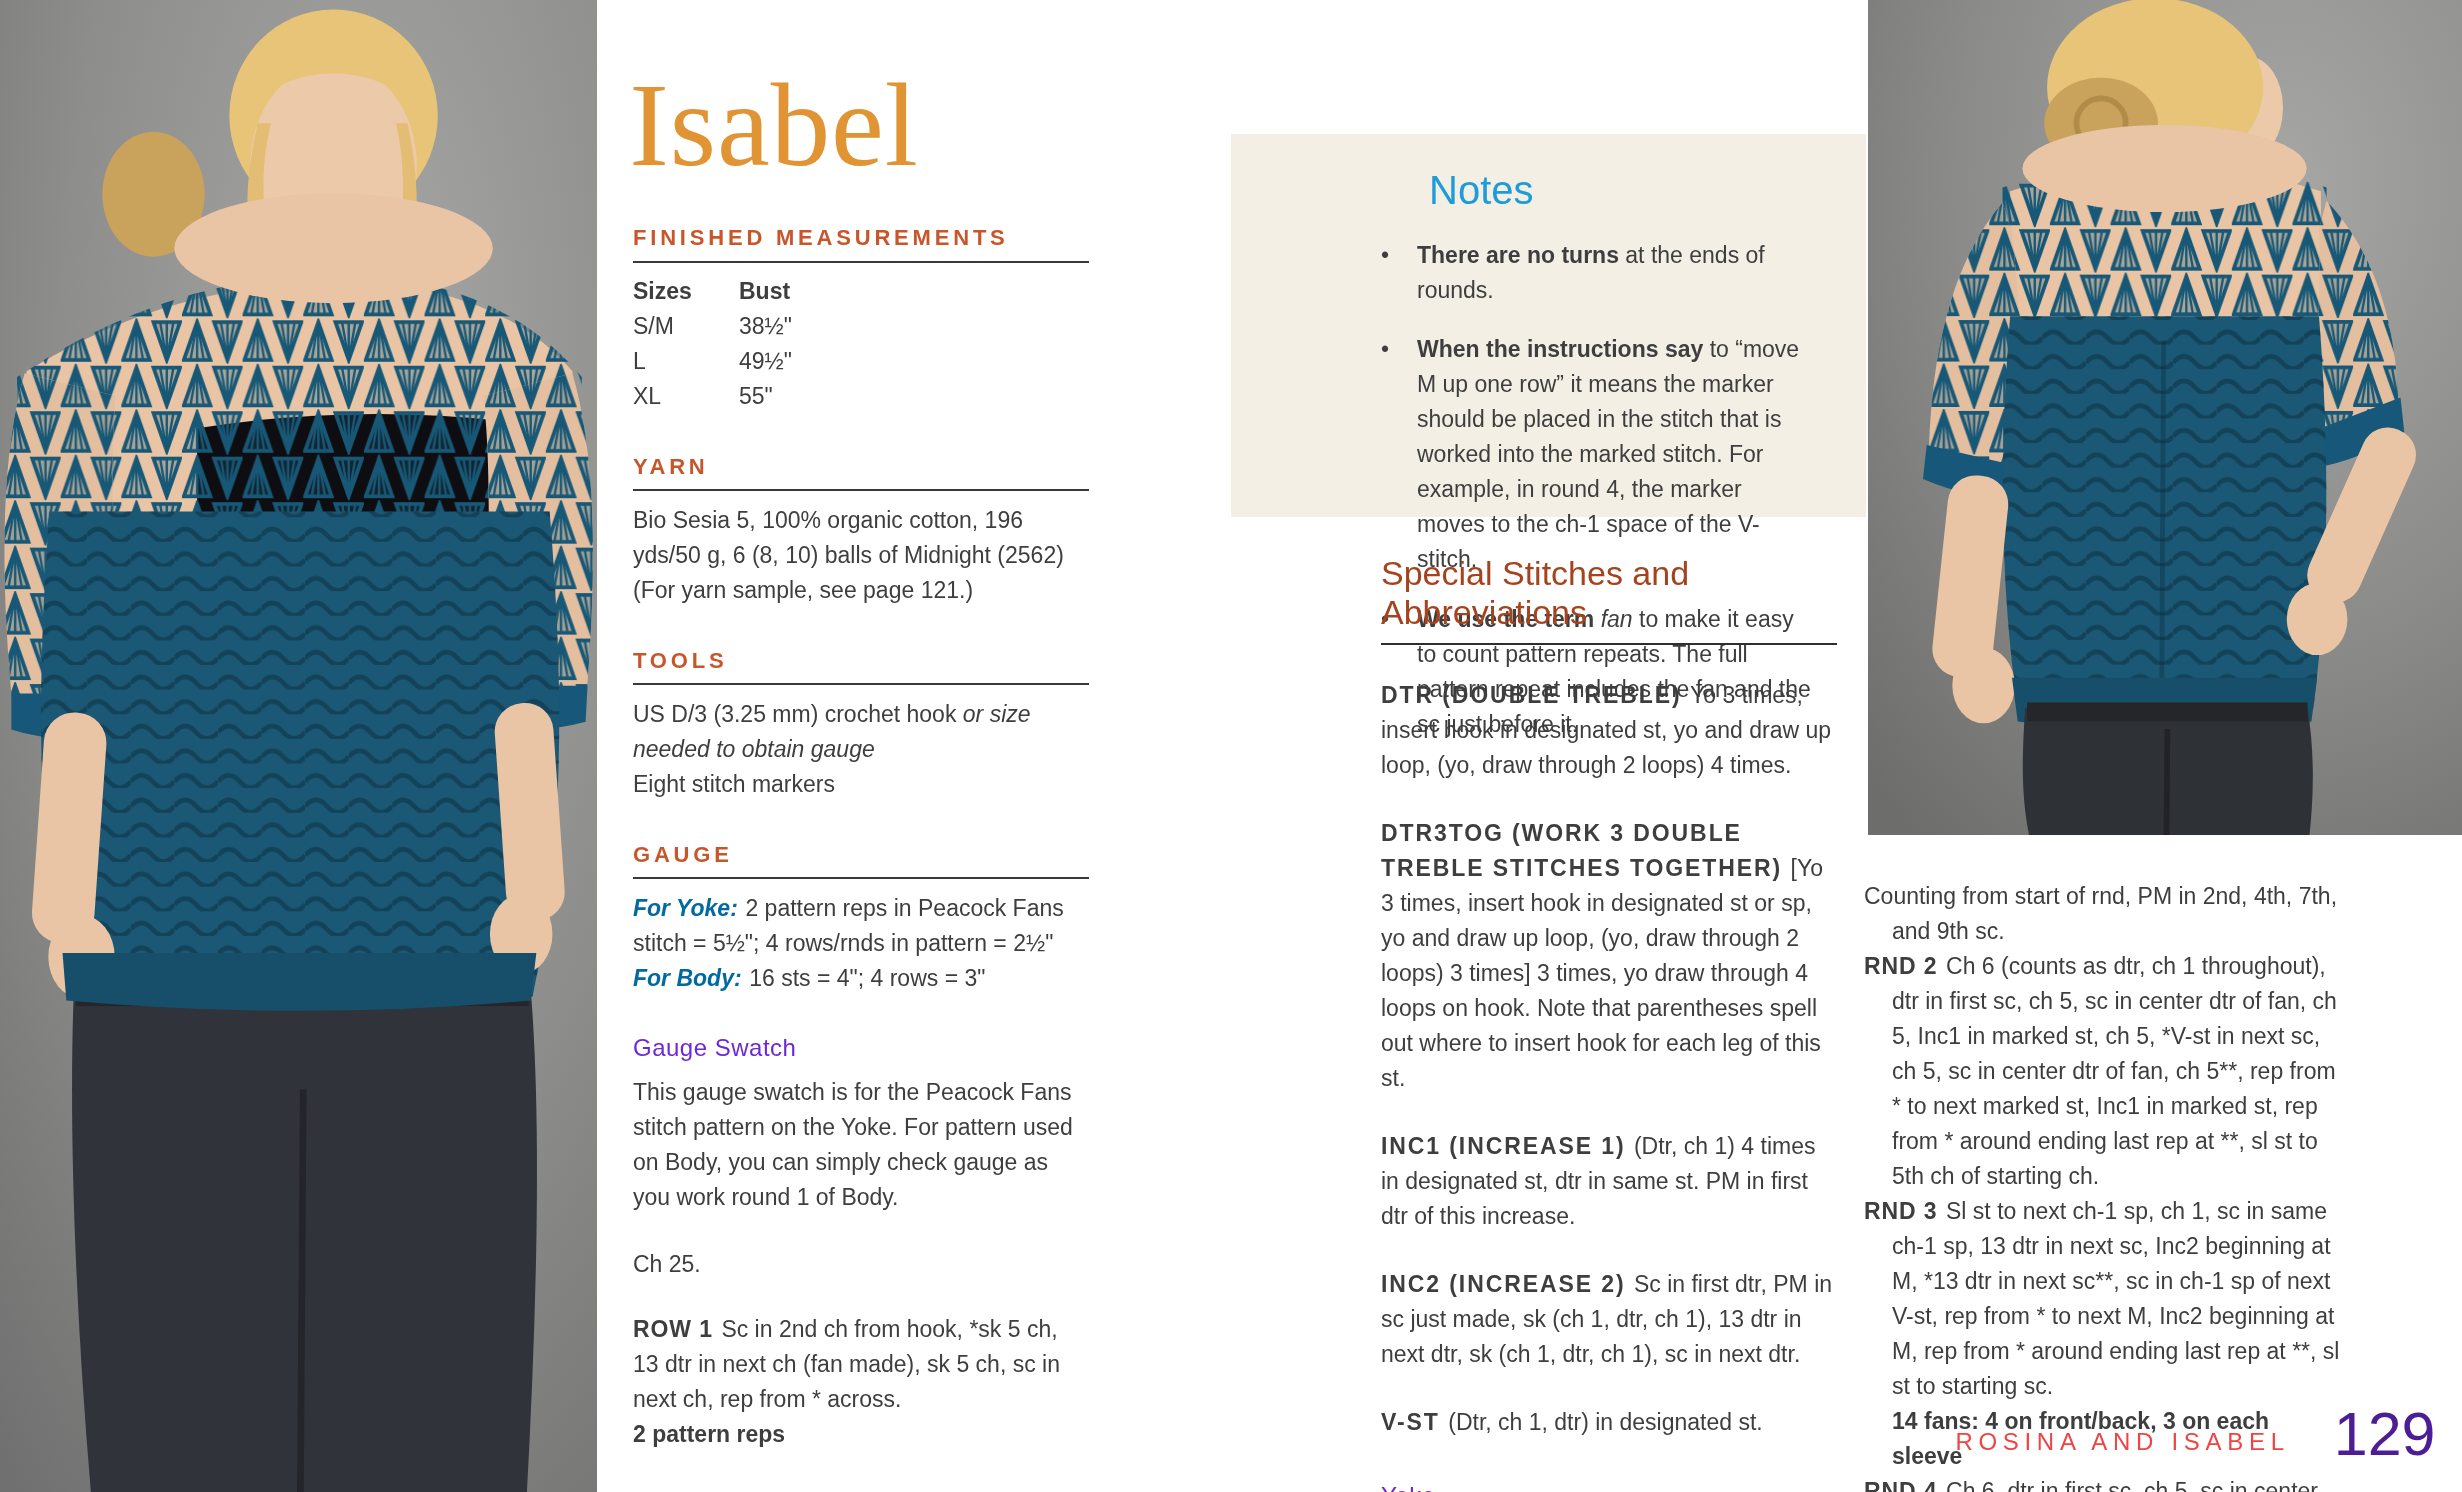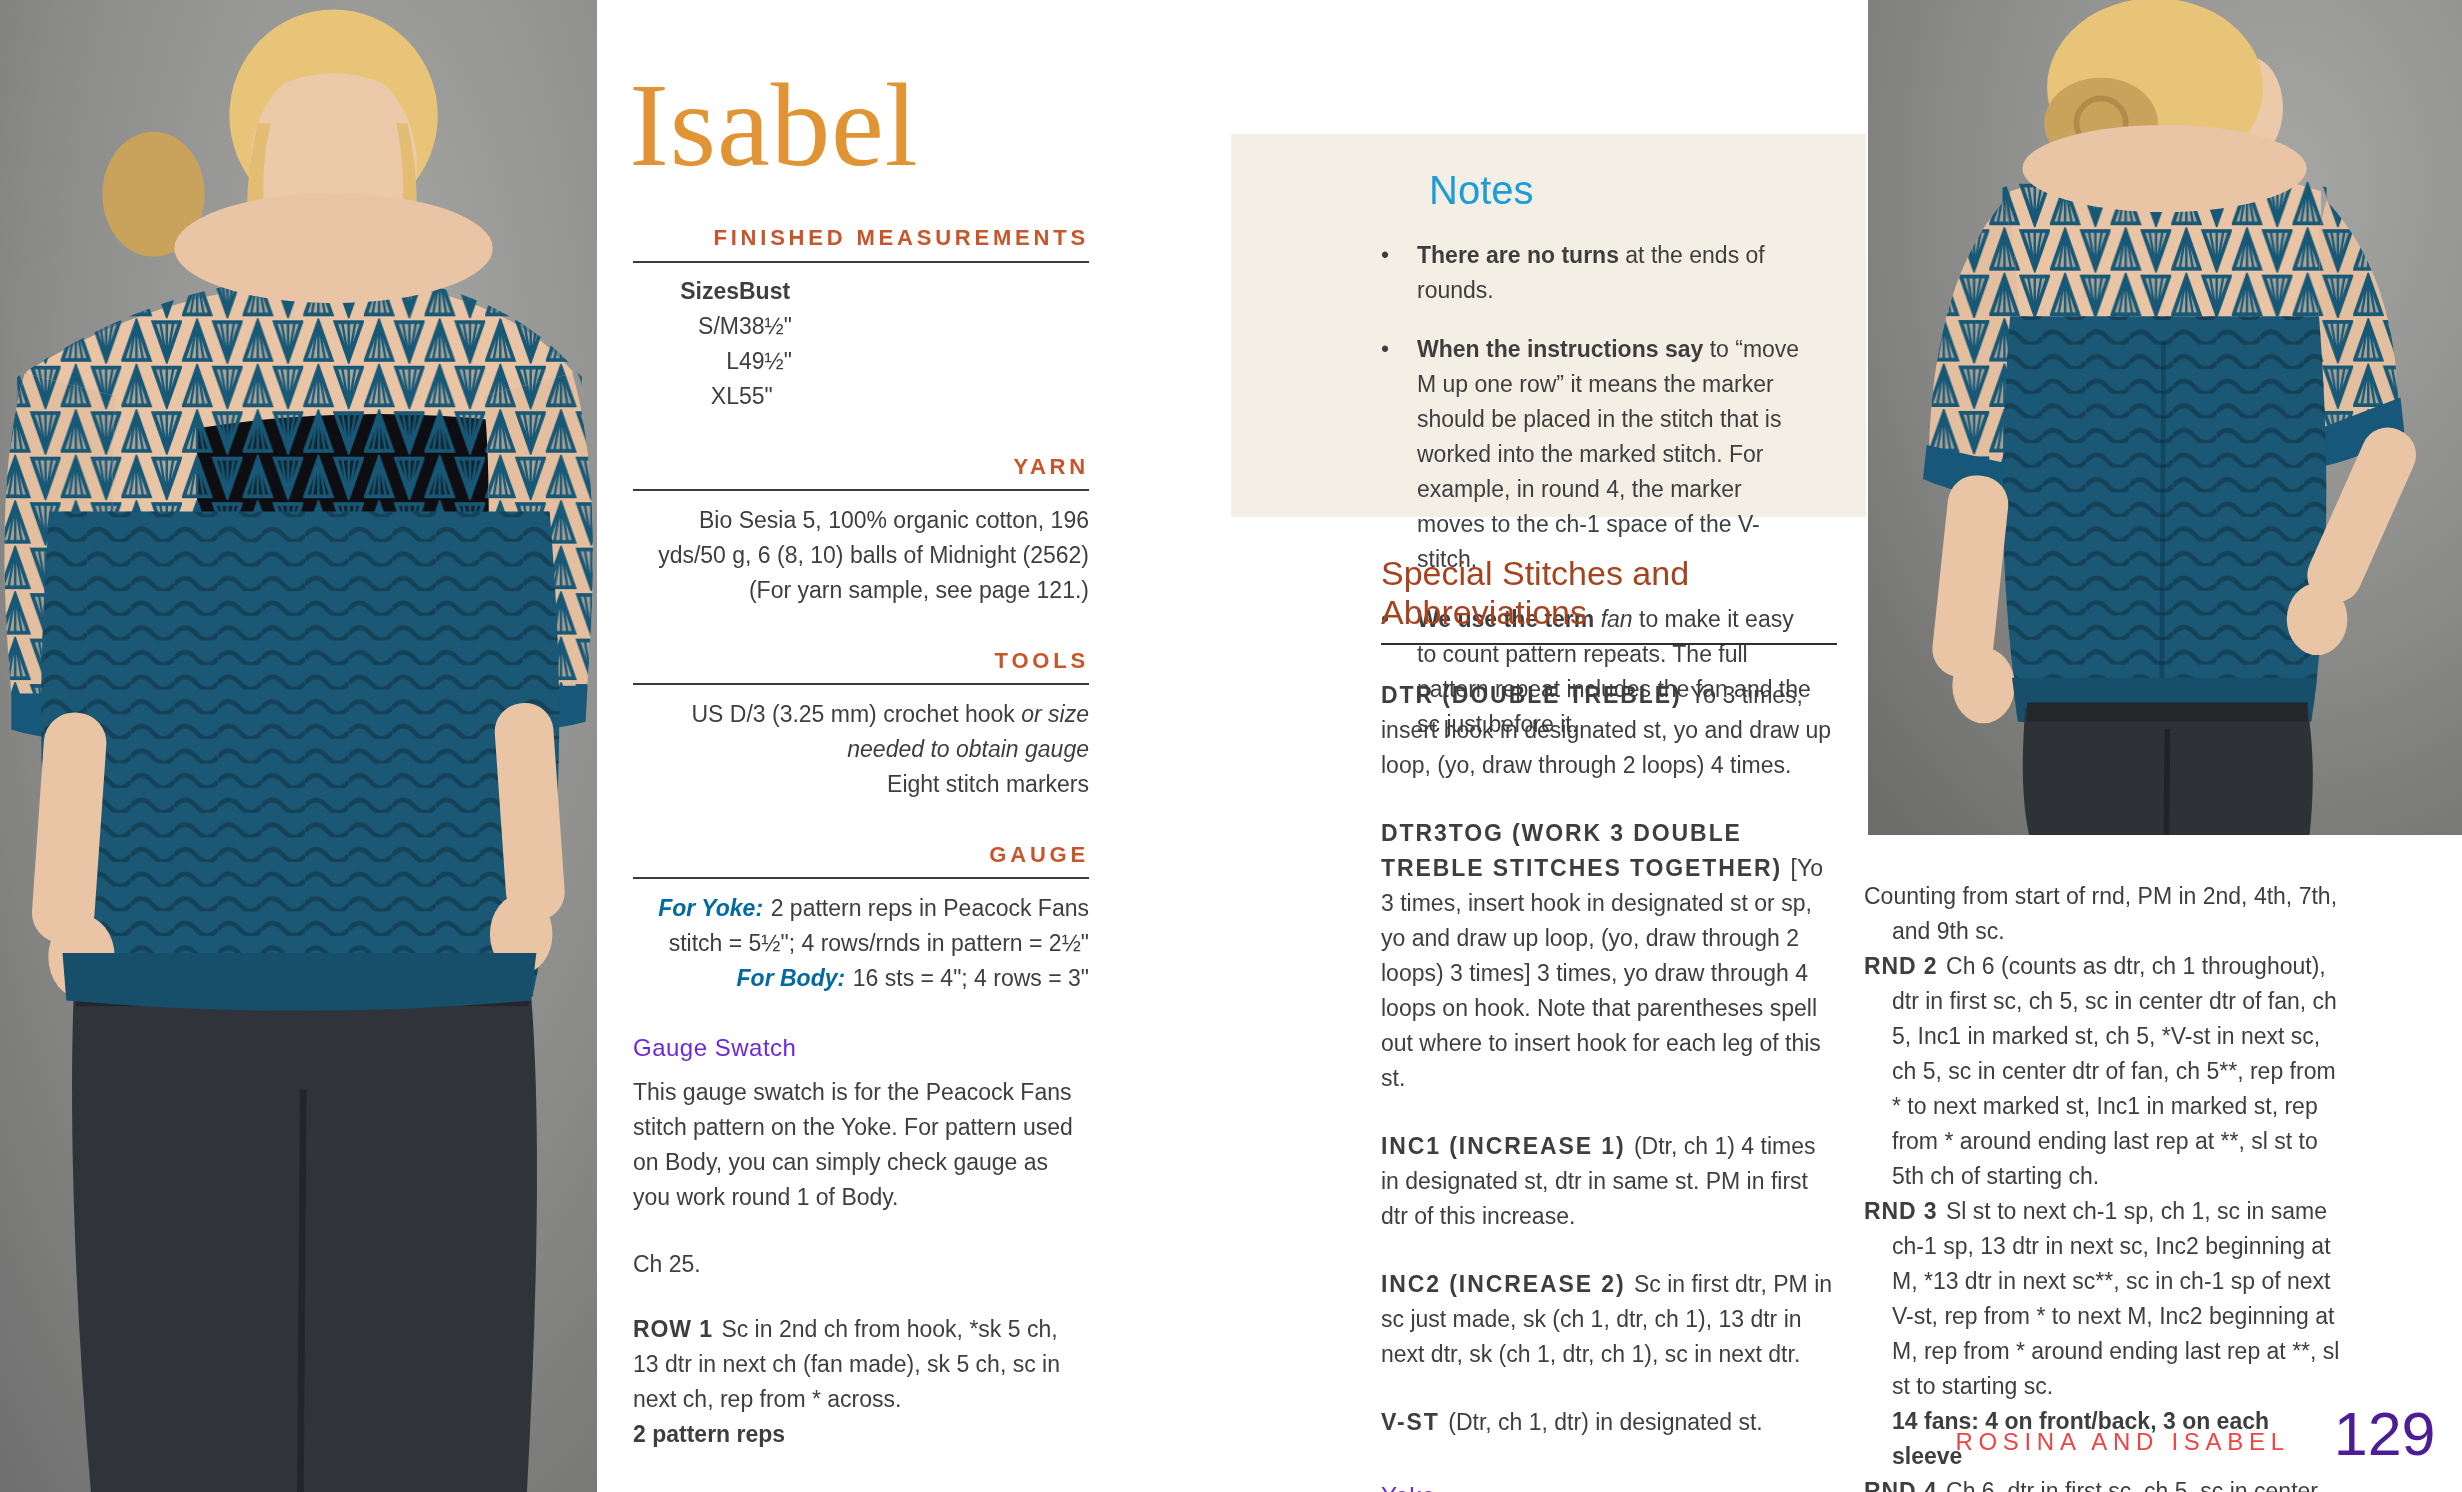--- a/index.html
+++ b/index.html
@@ -7,21 +7,21 @@
        font-family:"Liberation Sans",sans-serif;color:#3e3e3e;
        -webkit-font-smoothing:antialiased;}
   .abs{position:absolute;}
   
   .photo{overflow:hidden;}
   .photo svg{display:block;width:100%;height:100%;}
   
   .col{position:absolute;}
   .title{font-family:"Liberation Serif",serif;font-weight:400;font-size:119px;
          line-height:1.0;color:#e09434;letter-spacing:0.9px;margin-left:-3.8px;}
-  .sec{margin-top:40px;text-align:right;}
+  .sec{margin-top:40px;}
   .sec-head{font-size:22px;font-weight:700;letter-spacing:3.8px;color:#c8562b;}
   .rule{border:none;border-top:2.4px solid #3a3a3a;margin:9.5px 0 11.4px 0;}
   .body-t{font-size:23px;line-height:35px;}
   .mtable{font-size:23px;line-height:35px;}
   .mtable .r{display:flex;}
   .mtable .c1{width:106px;}
   .mtable .hd{font-weight:700;}
   .runin{font-weight:700;letter-spacing:0.9px;margin-right:8.5px;}
   .caps-term{font-weight:700;letter-spacing:1.9px;margin-right:8.5px;}
   .teal-label{font-weight:700;font-style:italic;color:#0369a1;margin-right:7.6px;}

